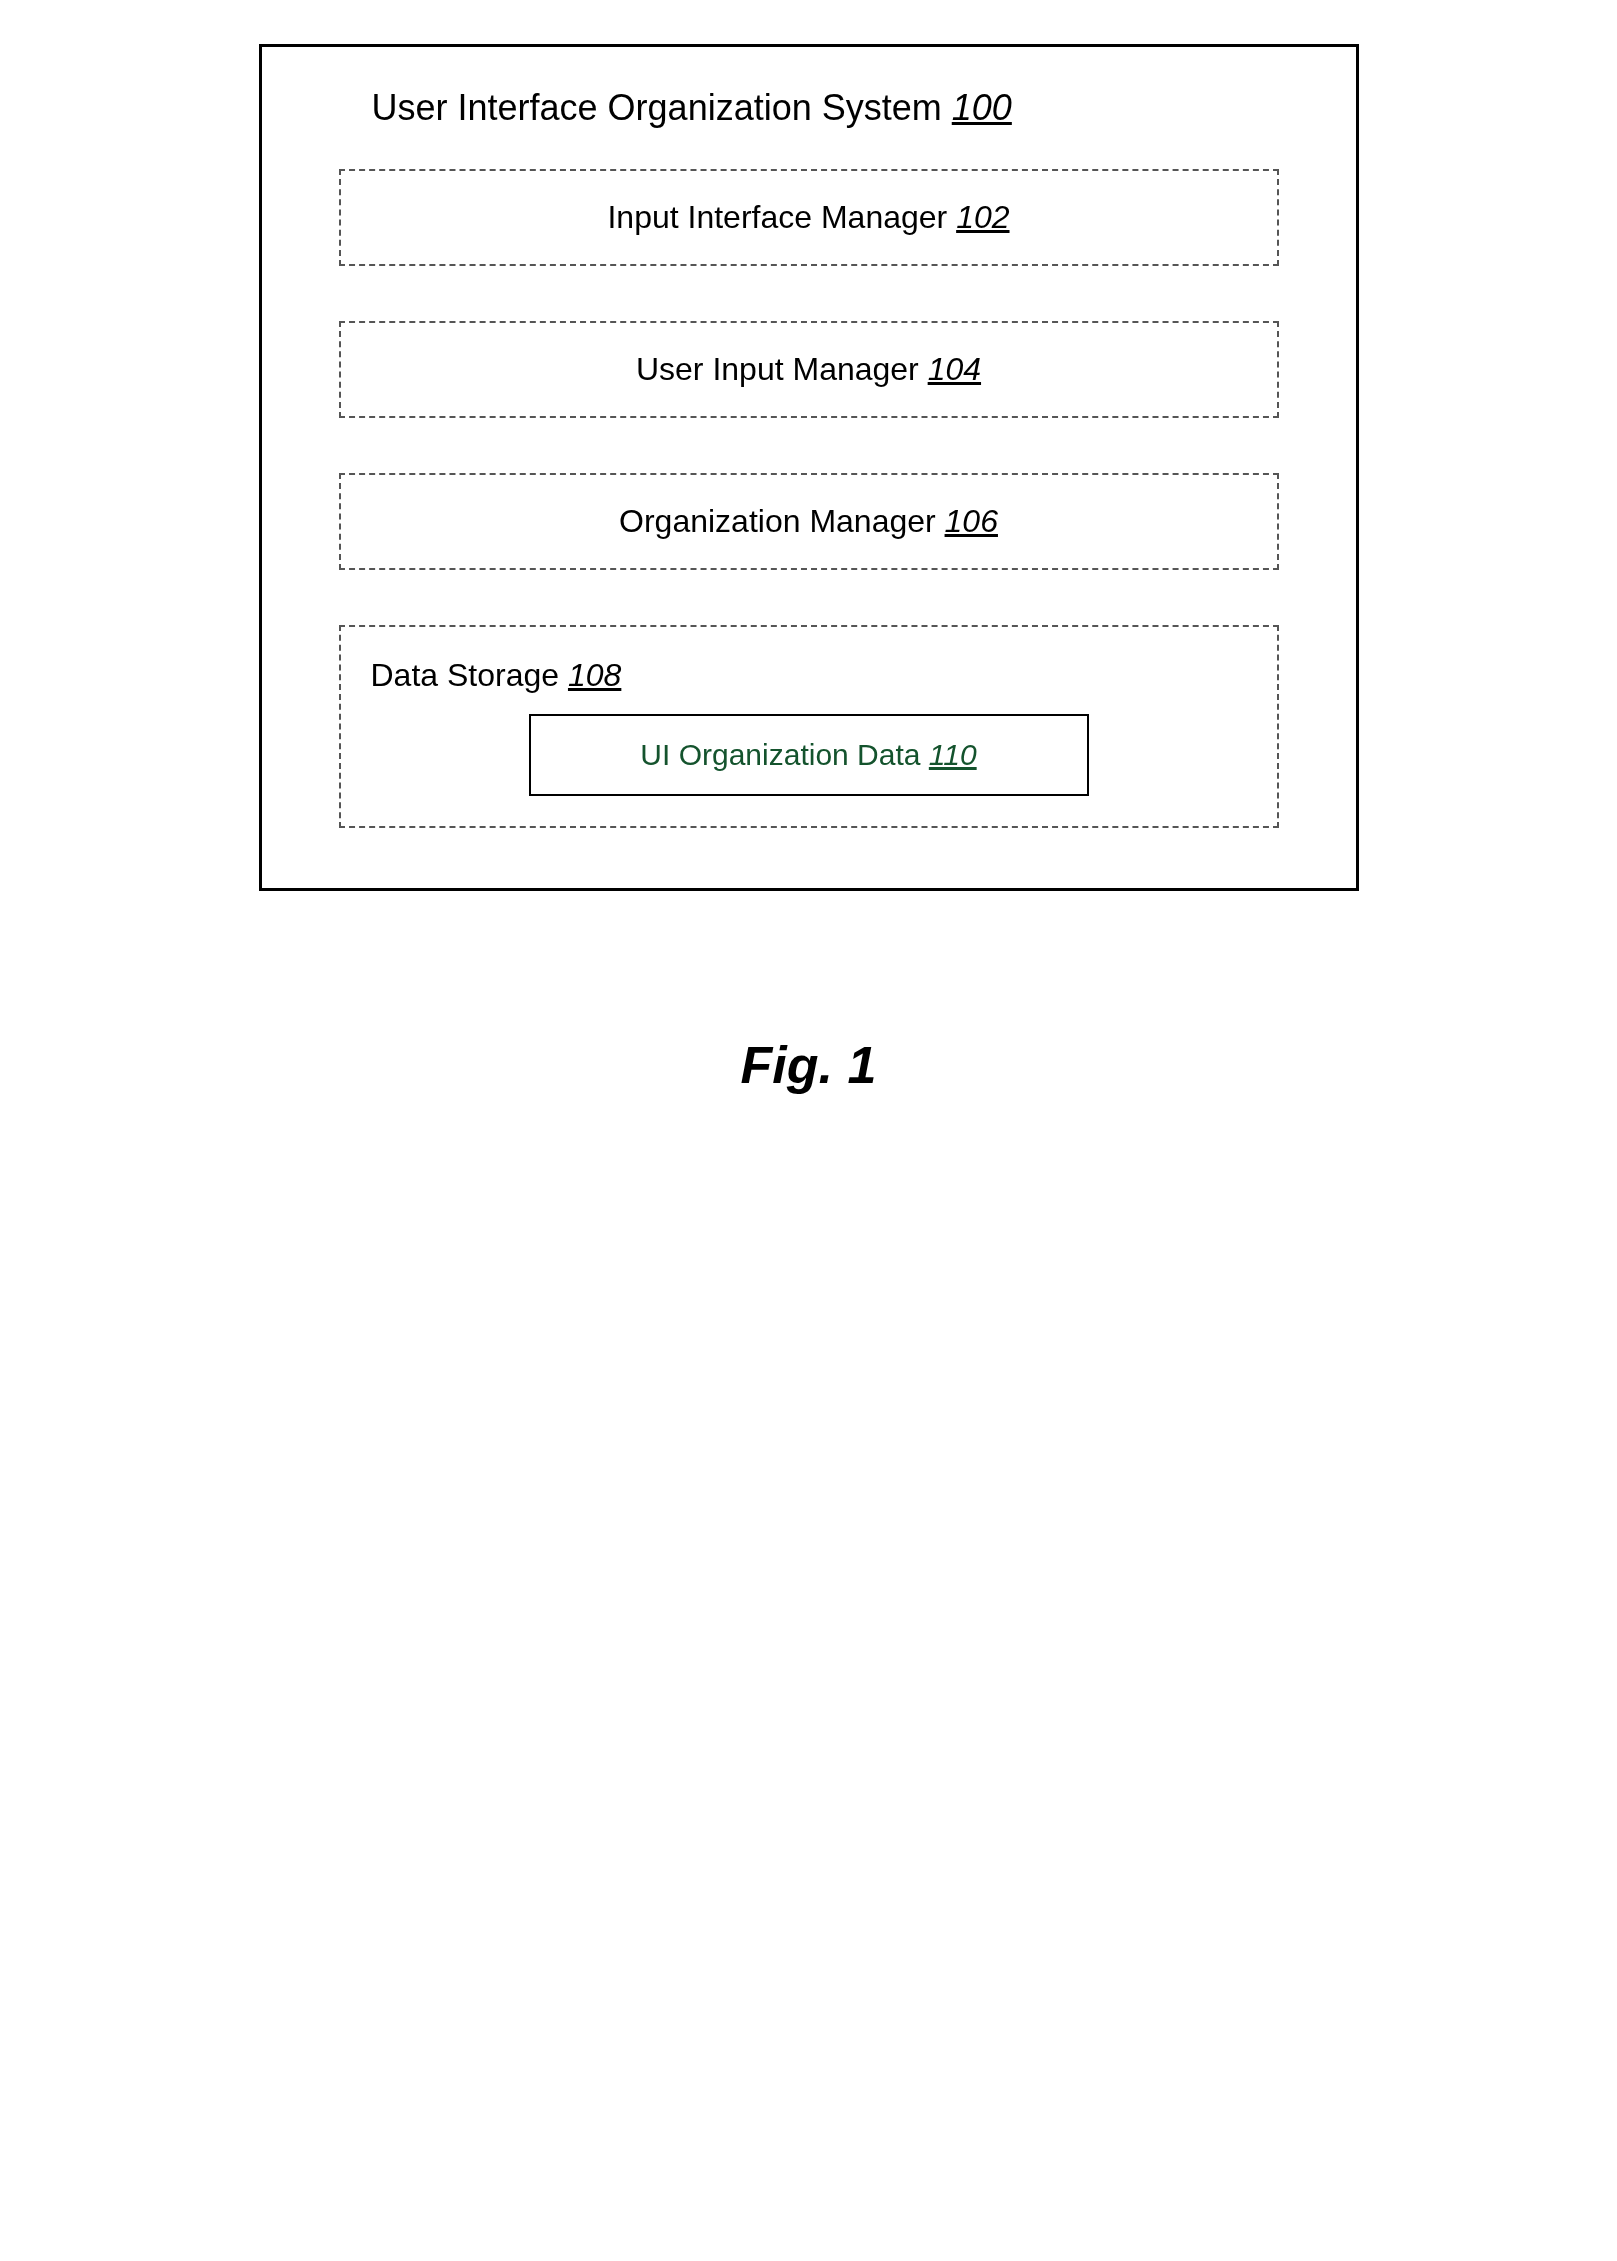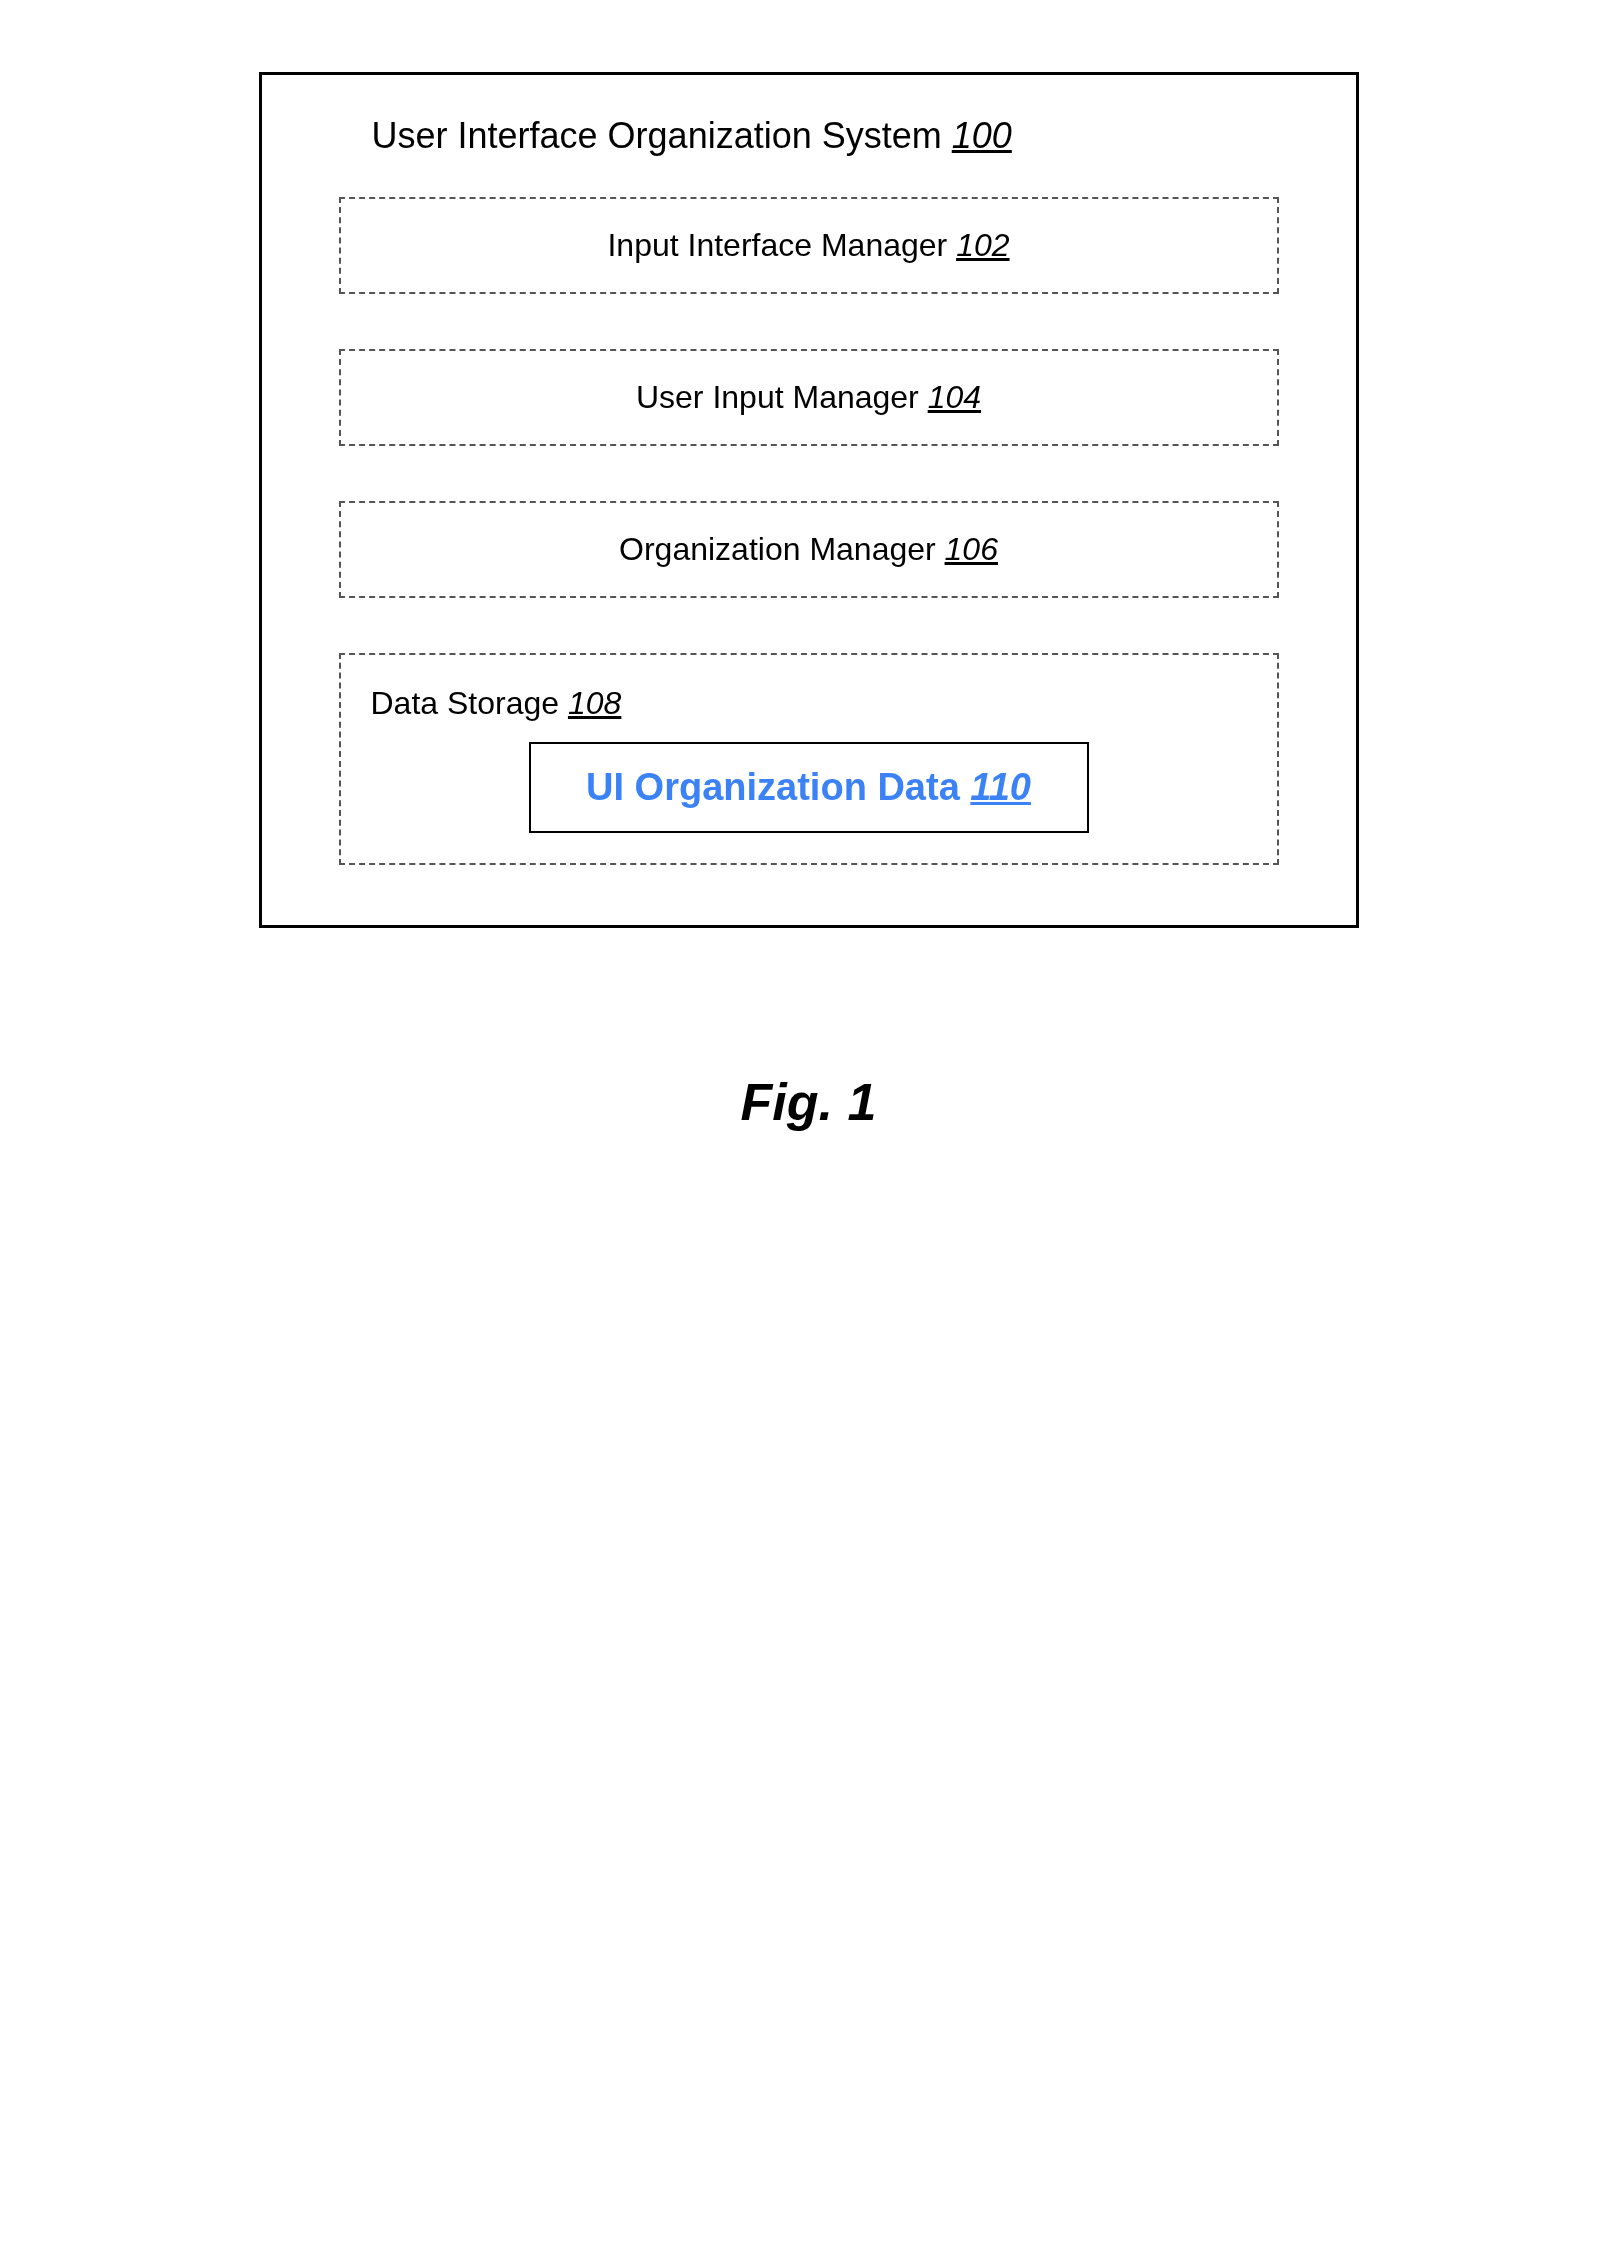--- a/index.html
+++ b/index.html
@@ -19,21 +19,21 @@
       justify-content: flex-start;
     }
 
     .page-container {
       width: 1617px;
       height: 2261px;
       background: #ffffff;
       display: flex;
       flex-direction: column;
       align-items: center;
-      padding-top: 72px;
+      padding-top: 44px;
     }
 
     .outer-box {
       width: 1100px;
       border: 3px solid #000000;
       padding: 40px 50px 60px 50px;
       display: flex;
       flex-direction: column;
       align-items: center;
       gap: 0;
@@ -102,23 +102,23 @@
 
     .inner-box {
       width: 560px;
       border: 2px solid #000000;
       padding: 22px 30px;
       text-align: center;
       align-self: center;
     }
 
     .inner-label {
-      font-size: 38px;
-      font-weight: bold;
-      color: #3b82f6;
+      font-size: 30px;
+      font-weight: normal;
+      color: #14532d;
     }
 
     .inner-label .ref-num {
       font-style: italic;
       text-decoration: underline;
     }
 
     .fig-caption {
       font-size: 52px;
       font-weight: bold;

